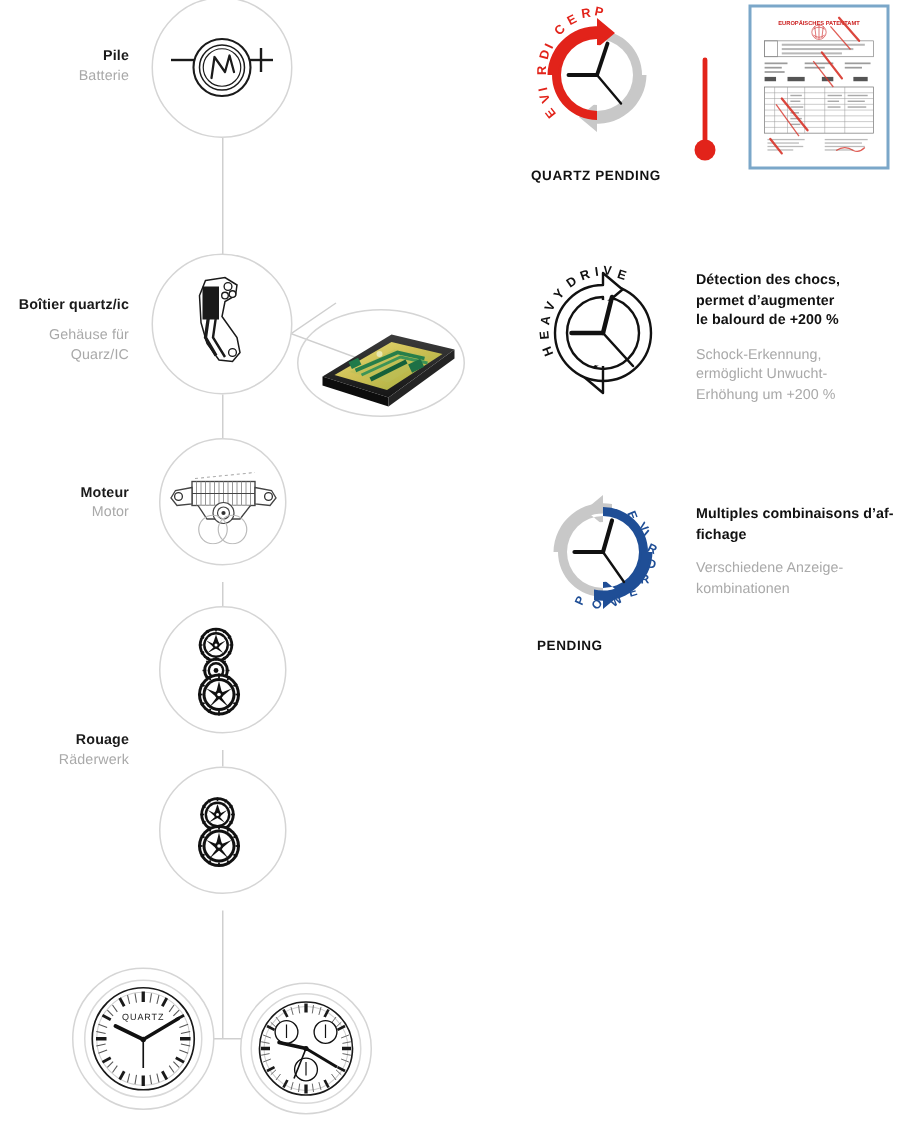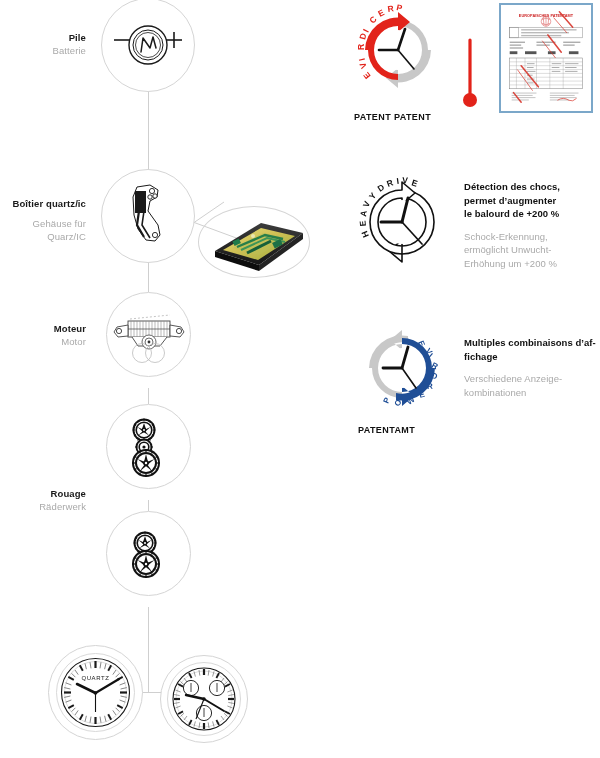--- a/index.html
+++ b/index.html
@@ -450,21 +450,21 @@
         <text transform="translate(28,13) rotate(-28)">E</text>
         <text transform="translate(21,20) rotate(-46)">C</text>
         <text transform="translate(16,29) rotate(-64)">I</text>
         <text transform="translate(13,36) rotate(-76)">D</text>
         <text transform="translate(12,46) rotate(-90)">R</text>
         <text transform="translate(13,56) rotate(-104)">I</text>
         <text transform="translate(15,63) rotate(-114)">V</text>
         <text transform="translate(19,72) rotate(-128)">E</text>
       </g>
     </svg>
-    <div class="patent-tag" style="margin-top:12px;margin-left:2px;">PATENT PATENT</div>
+    <div class="patent-tag" style="margin-top:12px;margin-left:2px;">QUARTZ PENDING</div>
   </div>
 
   <svg style="position:absolute;left:459px;top:38px;width:22px;height:72px;">
     <line x1="11" y1="2" x2="11" y2="58" stroke="#e2231a" stroke-width="3.2" stroke-linecap="round"></line>
     <circle cx="11" cy="62" r="7" fill="#e2231a"></circle>
   </svg>
 
   <div class="doc-thumb" style="left:499px;top:3px;width:94px;height:110px;">
     <div class="doc-inner">
       <svg style="width:100%;height:100%;" viewBox="0 0 88 104" preserveAspectRatio="none">
@@ -607,21 +607,21 @@
         <text transform="translate(53,83) rotate(-34)">W</text>
         <text transform="translate(64,76) rotate(-16)">E</text>
         <text transform="translate(71,67) rotate(-2)">R</text>
         <text transform="translate(75,56) rotate(12)">D</text>
         <text transform="translate(75,45) rotate(26)">R</text>
         <text transform="translate(72,35) rotate(40)">I</text>
         <text transform="translate(69,29) rotate(52)">V</text>
         <text transform="translate(62,20) rotate(68)">E</text>
       </g>
     </svg>
-    <div class="patent-tag" style="margin-top:11px;margin-left:2px;">PATENTAMT</div>
+    <div class="patent-tag" style="margin-top:11px;margin-left:2px;">PENDING</div>
     <div style="position:absolute;left:108px;top:14px;width:160px;">
       <div class="feat-title">Multiples combinaisons d’af-</div>
       <div class="feat-title">fichage</div>
       <div class="feat-sub">Verschiedene Anzeige-</div>
       <div class="feat-sub" style="margin-top:0;">kombinationen</div>
     </div>
   </div>
 
 </div>
 

